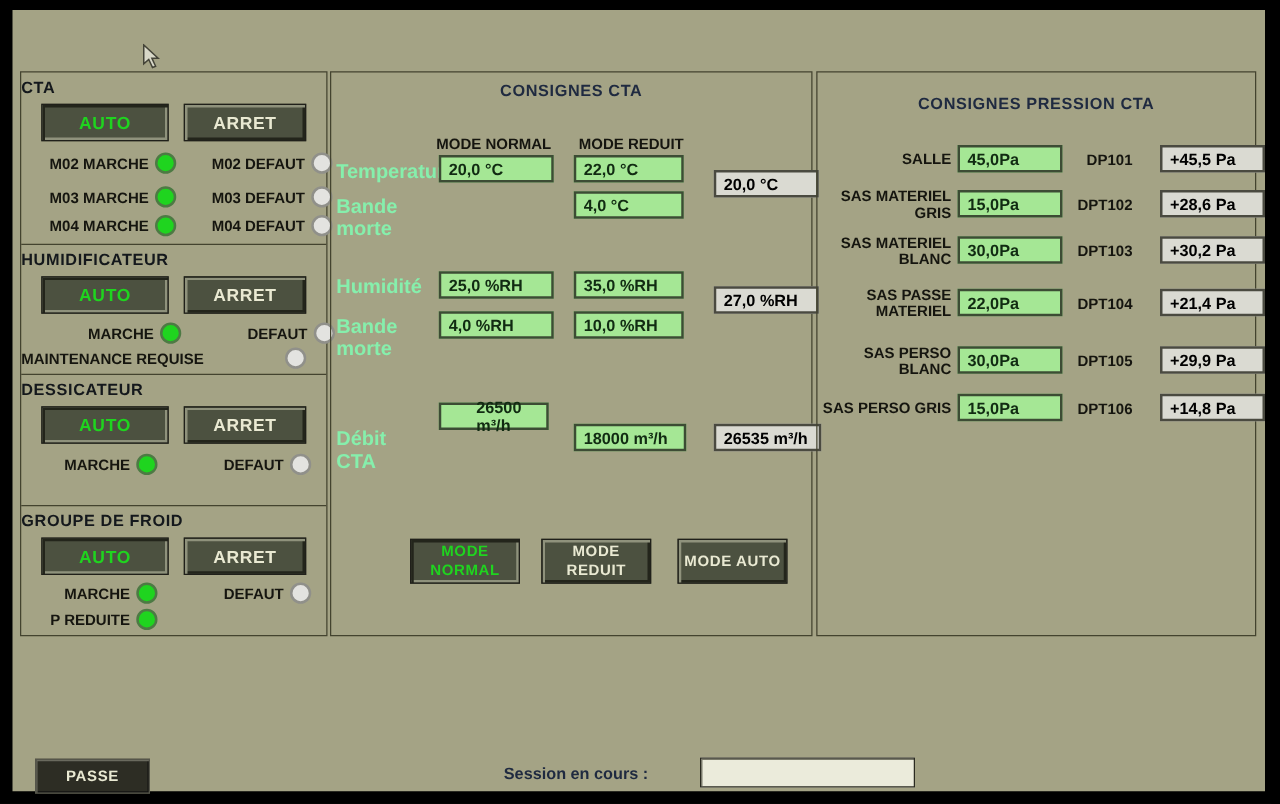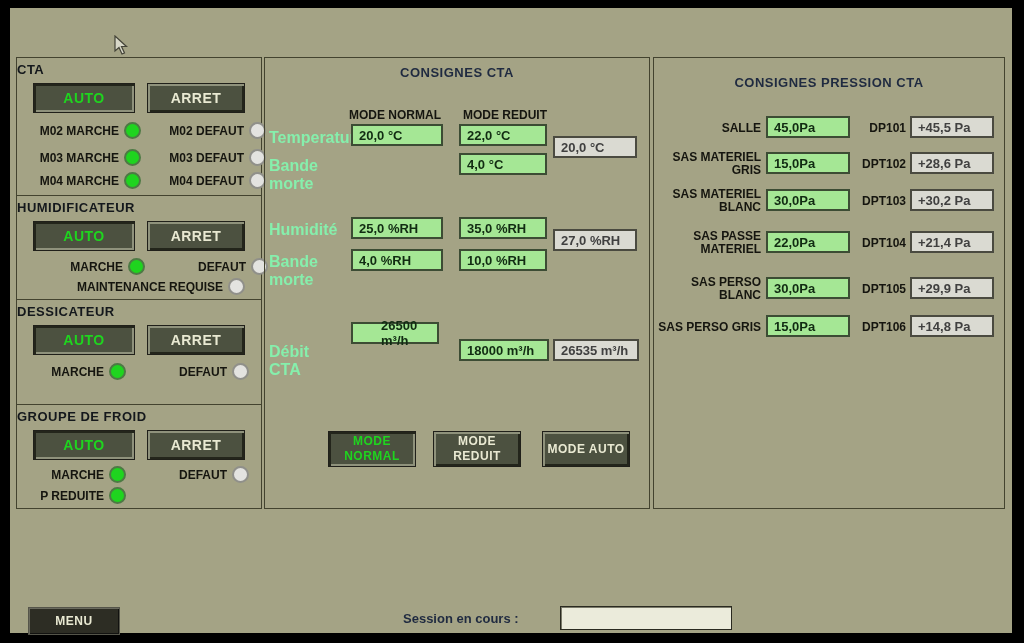--- a/index.html
+++ b/index.html
@@ -33,21 +33,21 @@
   .ind-line{display:flex;align-items:center;gap:5px;font-size:12px;font-weight:bold;color:#15150f;}
 
   .panel-title{position:absolute;left:0;right:0;text-align:center;font-weight:bold;font-size:13px;
                color:#1f2a40;letter-spacing:.5px;}
   .col-head{position:absolute;font-size:12px;font-weight:bold;color:#15150f;text-align:center;width:100px;}
   .row-label{position:absolute;font-size:16px;font-weight:bold;color:#86efac;text-align:left;}
 
   .valbox{position:absolute;height:22px;box-sizing:border-box;border:2px solid #3c4c34;
           font-size:13px;font-weight:bold;display:flex;align-items:center;padding-left:6px;}
   .valbox.green{background:#a5e795;color:#112b12;}
-  .valbox.gray{background:#dadad2;color:#404040;border-color:#4a4a40;}
+  .valbox.gray{background:#dadad2;color:#000000;border-color:#4a4a40;margin-left:18px;}
 
   .mode-btn{position:absolute;width:86px;height:34px;font-size:12px;}
 
   .p-row{position:absolute;left:0;width:100%;height:24px;}
   .p-label{position:absolute;left:0;width:107px;text-align:right;font-size:12px;font-weight:bold;
            color:#15150f;line-height:13px;top:50%;transform:translateY(-50%);}
   .p-set{left:112px;top:0;width:84px;}
   .p-tag{position:absolute;left:200px;width:52px;text-align:right;font-size:12px;font-weight:bold;
          color:#15150f;top:50%;transform:translateY(-50%);}
   .p-val{left:256px;top:0;width:84px;}
@@ -98,21 +98,21 @@
       <div class="btn-row">
         <div class="btn3d btn-auto active">AUTO</div>
         <div class="btn3d btn-arret">ARRET</div>
       </div>
       <div class="ind-grid" style="grid-template-columns:100px 17px 96px 17px;margin-top:7px;">
         <span class="ind-label">MARCHE</span>
         <span class="led" data-state="on"></span>
         <span class="ind-label">DEFAUT</span>
         <span class="led" data-state="off"></span>
       </div>
-      <div class="ind-line" style="justify-content:flex-end;padding-right:16px;margin-top:3px;">
+      <div class="ind-line" style="justify-content:space-between;padding-right:16px;margin-top:3px;">
         <span class="ind-label">MAINTENANCE REQUISE</span>
         <span class="led" data-state="off"></span>
       </div>
     </div>
 
     <div class="section" style="height:105px;">
       <div class="sec-title">DESSICATEUR</div>
       <div class="btn-row">
         <div class="btn3d btn-auto active">AUTO</div>
         <div class="btn3d btn-arret">ARRET</div>
@@ -209,20 +209,20 @@
       <span class="valbox gray p-val">+29,9 Pa</span>
     </div>
     <div class="p-row" style="top:257px;">
       <span class="p-label">SAS PERSO GRIS</span>
       <span class="valbox green p-set">15,0Pa</span>
       <span class="p-tag">DPT106</span>
       <span class="valbox gray p-val">+14,8 Pa</span>
     </div>
   </div>
 
-  <div class="footer-btn" style="left:28px;top:607px;width:90px;">MENU</div>
+  <div class="footer-btn" style="left:28px;top:607px;width:90px;">PASSE</div>
   <div class="session-label" style="left:403px;top:611px;">Session en cours :</div>
   <input class="session-input" style="left: 560px; top: 606px;" type="text" value="">
 
   <svg class="cursor" style="left:114px;top:35px;" width="16" height="22" viewBox="0 0 16 22">
     <path d="M1,1 L1,16 L5,12.5 L8,19 L10.5,18 L7.5,11.5 L12.5,11.5 Z" fill="#d8d8c8" stroke="#444438" stroke-width="1.2"></path>
   </svg>
 </div>
 
 </body></html>

